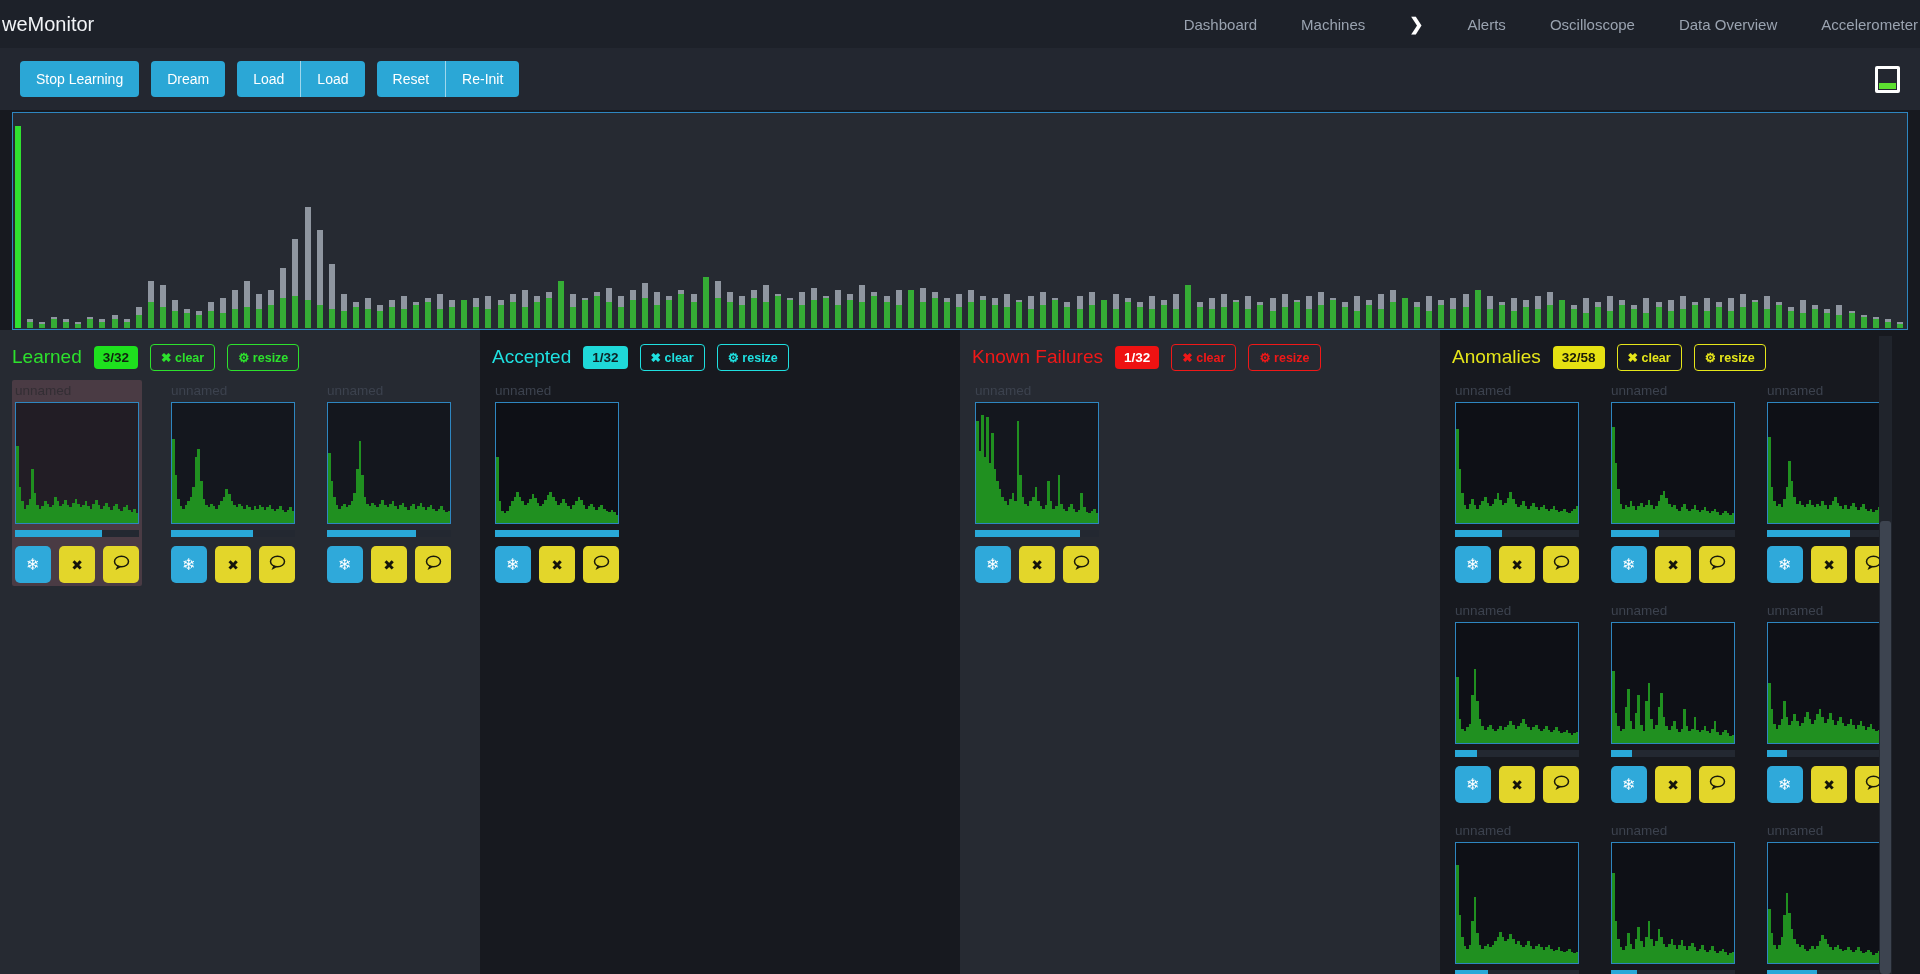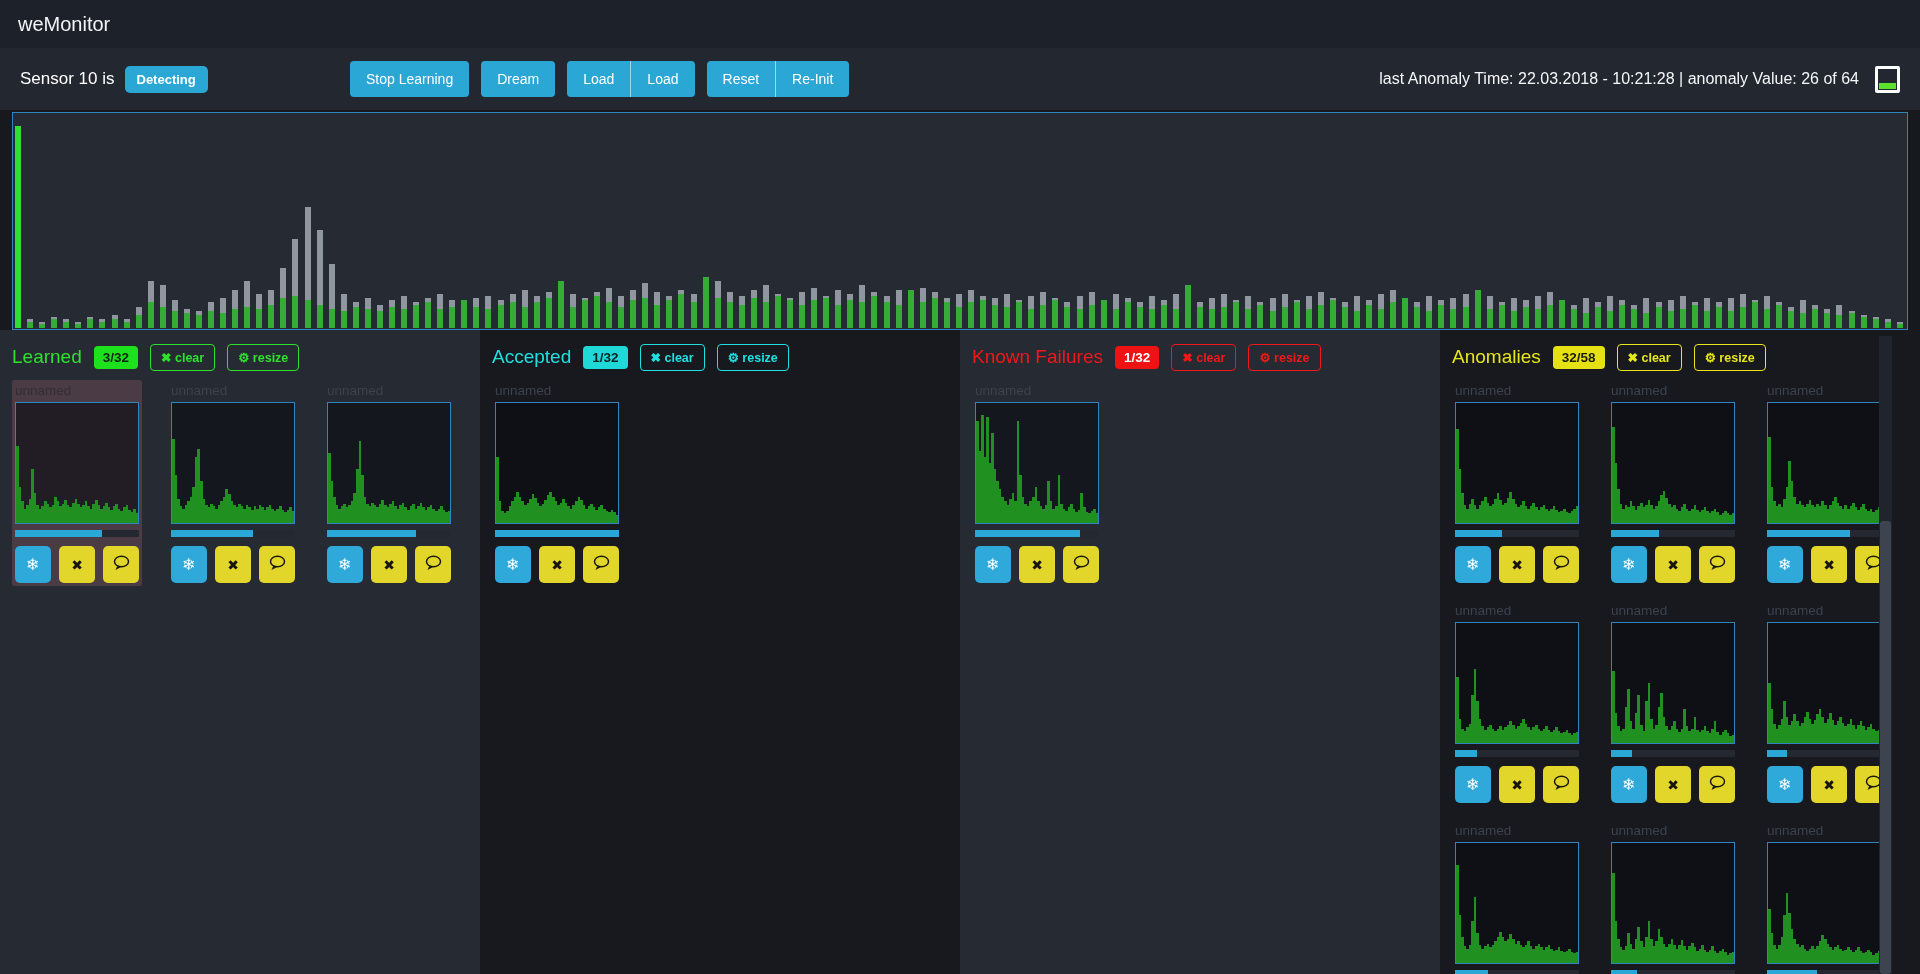--- a/index.html
+++ b/index.html
@@ -1,20 +1,20 @@
 <!DOCTYPE html>
 <html><head>
 <meta charset="utf-8">
 <style>
   * { margin:0; padding:0; box-sizing:border-box; }
   html,body { width:1920px; height:974px; overflow:hidden; background:#17191f;
     font-family:"Liberation Sans", sans-serif; }
 
   
-  .navbar { height:48px; background:#1d2129; display:flex; align-items:center; padding:0 18px;justify-content:space-between; }
+  .navbar { height:48px; background:#1d2129; display:flex; align-items:center; padding:0 2px;justify-content:space-between; }
   .brand { color:#f2f4f7; font-size:20px; margin-right:50px; }
   .nav-items { display:flex; align-items:center; gap:44px; }
   .nav-item { color:#9aa3b0; font-size:15px; cursor:pointer; }
   .nav-item.chev { color:#ffffff; font-weight:bold; font-size:17px; }
 
   
   .toolbar { height:62px; background:#232730; display:flex; align-items:center; padding:0 20px; }
   .sensor-status { display:flex; align-items:center; gap:10px; color:#fff; font-size:17px; width:330px; }
   .state-badge { color:#fff; font-size:13px; font-weight:bold; padding:6px 12px; border-radius:5px; }
   .btn-area { display:flex; align-items:center; gap:12px; }
@@ -67,45 +67,49 @@
 
   
   .v-scroll { position:absolute; top:6px; bottom:0; right:28px; width:13px; background:#20242c; }
   .v-thumb { position:absolute; left:1px; right:1px; border-radius:3px; background:#3d4450; }
 </style>
 </head>
 <body>
 
 <nav class="navbar">
   <span class="brand">weMonitor</span>
+  <div class="nav-items">
+      <div class="nav-item">Dashboard</div>
+      <div class="nav-item">Machines</div>
+      <div class="nav-item chev">❯</div>
+      <div class="nav-item">Alerts</div>
+      <div class="nav-item">Oscilloscope</div>
+      <div class="nav-item">Data Overview</div>
+      <div class="nav-item">Accelerometer</div>
+    </div>
 </nav>
 
 <div class="toolbar">
-  <div class="sensor-status">
-    <span>Sensor 10 is</span>
-    <span class="state-badge" id="state-badge" style="background: rgb(43, 167, 214);">Detecting</span>
-  </div>
   <div class="btn-area">
       <div class="btn-group">
         <button class="tb-btn" style="background: rgb(43, 167, 214);">Stop Learning</button>
       </div>
       <div class="btn-group">
         <button class="tb-btn" style="background: rgb(43, 167, 214);">Dream</button>
       </div>
       <div class="btn-group">
         <button class="tb-btn" style="background: rgb(43, 167, 214);">Load</button>
         <button class="tb-btn" style="background: rgb(43, 167, 214);">Load</button>
       </div>
       <div class="btn-group">
         <button class="tb-btn" style="background: rgb(43, 167, 214);">Reset</button>
         <button class="tb-btn" style="background: rgb(43, 167, 214);">Re-Init</button>
       </div>
     </div>
   <div class="anomaly-info">
-    <span>last Anomaly Time: 22.03.2018 - 10:21:28 | anomaly Value: 26 of 64</span>
     <div class="level-box">
       <div class="level-fill" id="level-fill" style="background: rgb(92, 224, 48);"></div>
     </div>
   </div>
 </div>
 
 <div class="spectrum">
   <div class="spectrum-bars" id="spectrum-bars">
       <div class="bin">
         <div class="bar-gray" style="height: 2%;"></div>

